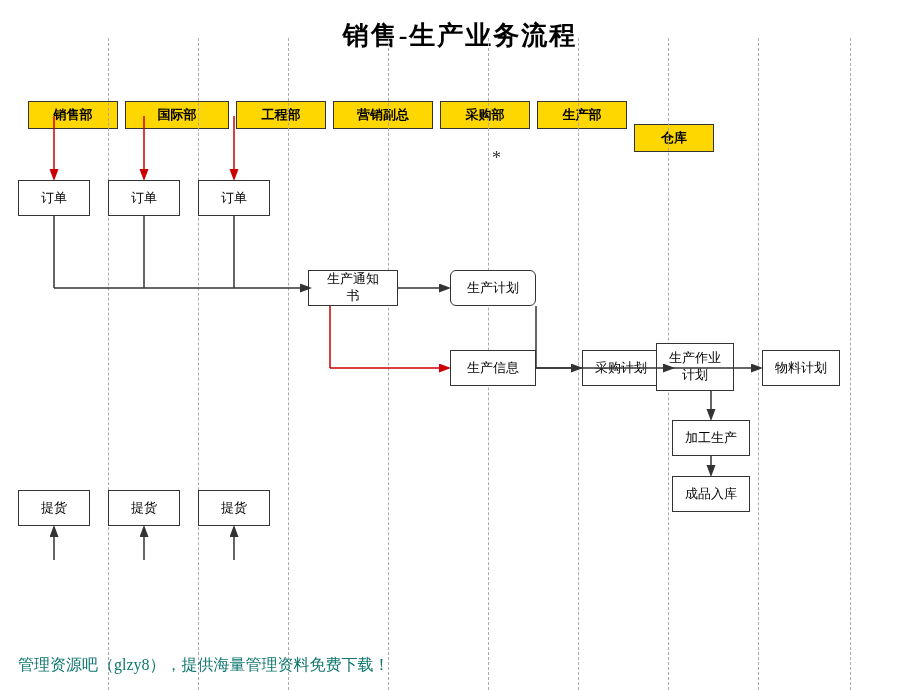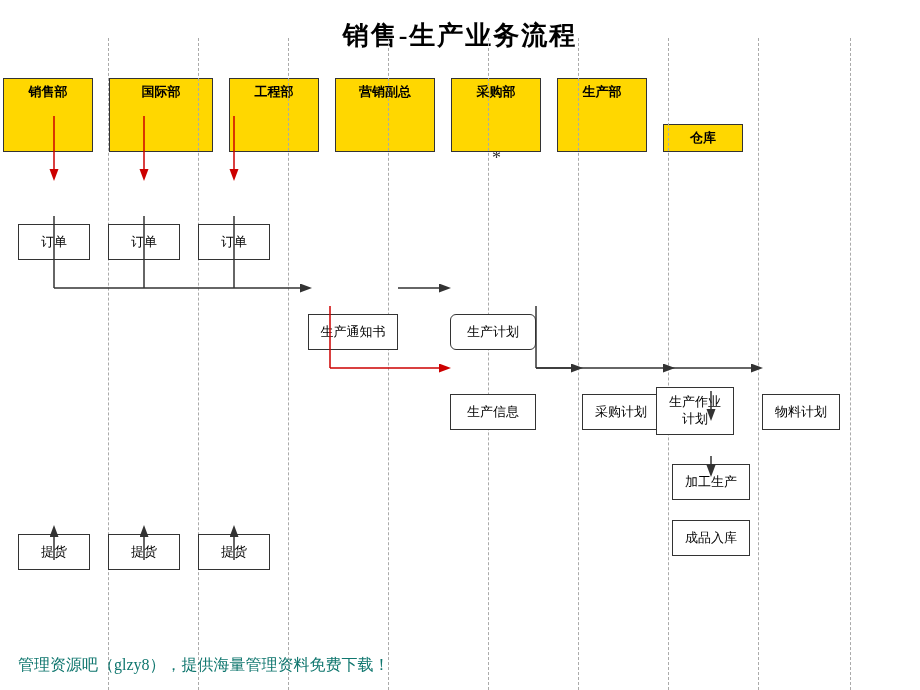--- a/index.html
+++ b/index.html
@@ -41,23 +41,22 @@
     
     .flow-box {
       position: absolute;
       border: 1.5px solid #333;
       background: #fff;
       text-align: center;
       font-size: 13px;
       display: flex;
       align-items: center;
       justify-content: center;
-      padding: 3px 4px;
+      padding: 3px 12px;
       line-height: 1.3;
-      margin-top: 44px;
     }
 
     
     .arrows-layer {
       position: absolute;
       top: 0;
       left: 0;
       width: 920px;
       height: 630px;
       pointer-events: none;
@@ -76,21 +75,21 @@
       position: absolute;
       font-size: 18px;
       color: #333;
     }
   </style>
 </head>
 <body>
 
 <div class="page-title">销售-生产业务流程</div>
 
-<div style="position:absolute; top:78px; left:0; right:0; display:flex; padding:0 3px; gap:16px;">
+<div style="position:absolute; top:78px; left:0; right:0; display:flex; padding:0 28px; gap:7px;align-items:center;">
   <div class="dept-box" style="width:90px;">销售部</div>
   <div class="dept-box" style="width:104px;margin-left:0;">国际部</div>
   <div class="dept-box" style="width:90px;">工程部</div>
   <div class="dept-box" style="width:100px;">营销副总</div>
   <div class="dept-box" style="width:90px;">采购部</div>
   <div class="dept-box" style="width:90px;">生产部</div>
   <div class="dept-box" style="width:80px;margin-top:46px;">仓库</div>
 </div>
 
 <div class="lane-line" style="left:108px;"></div>

